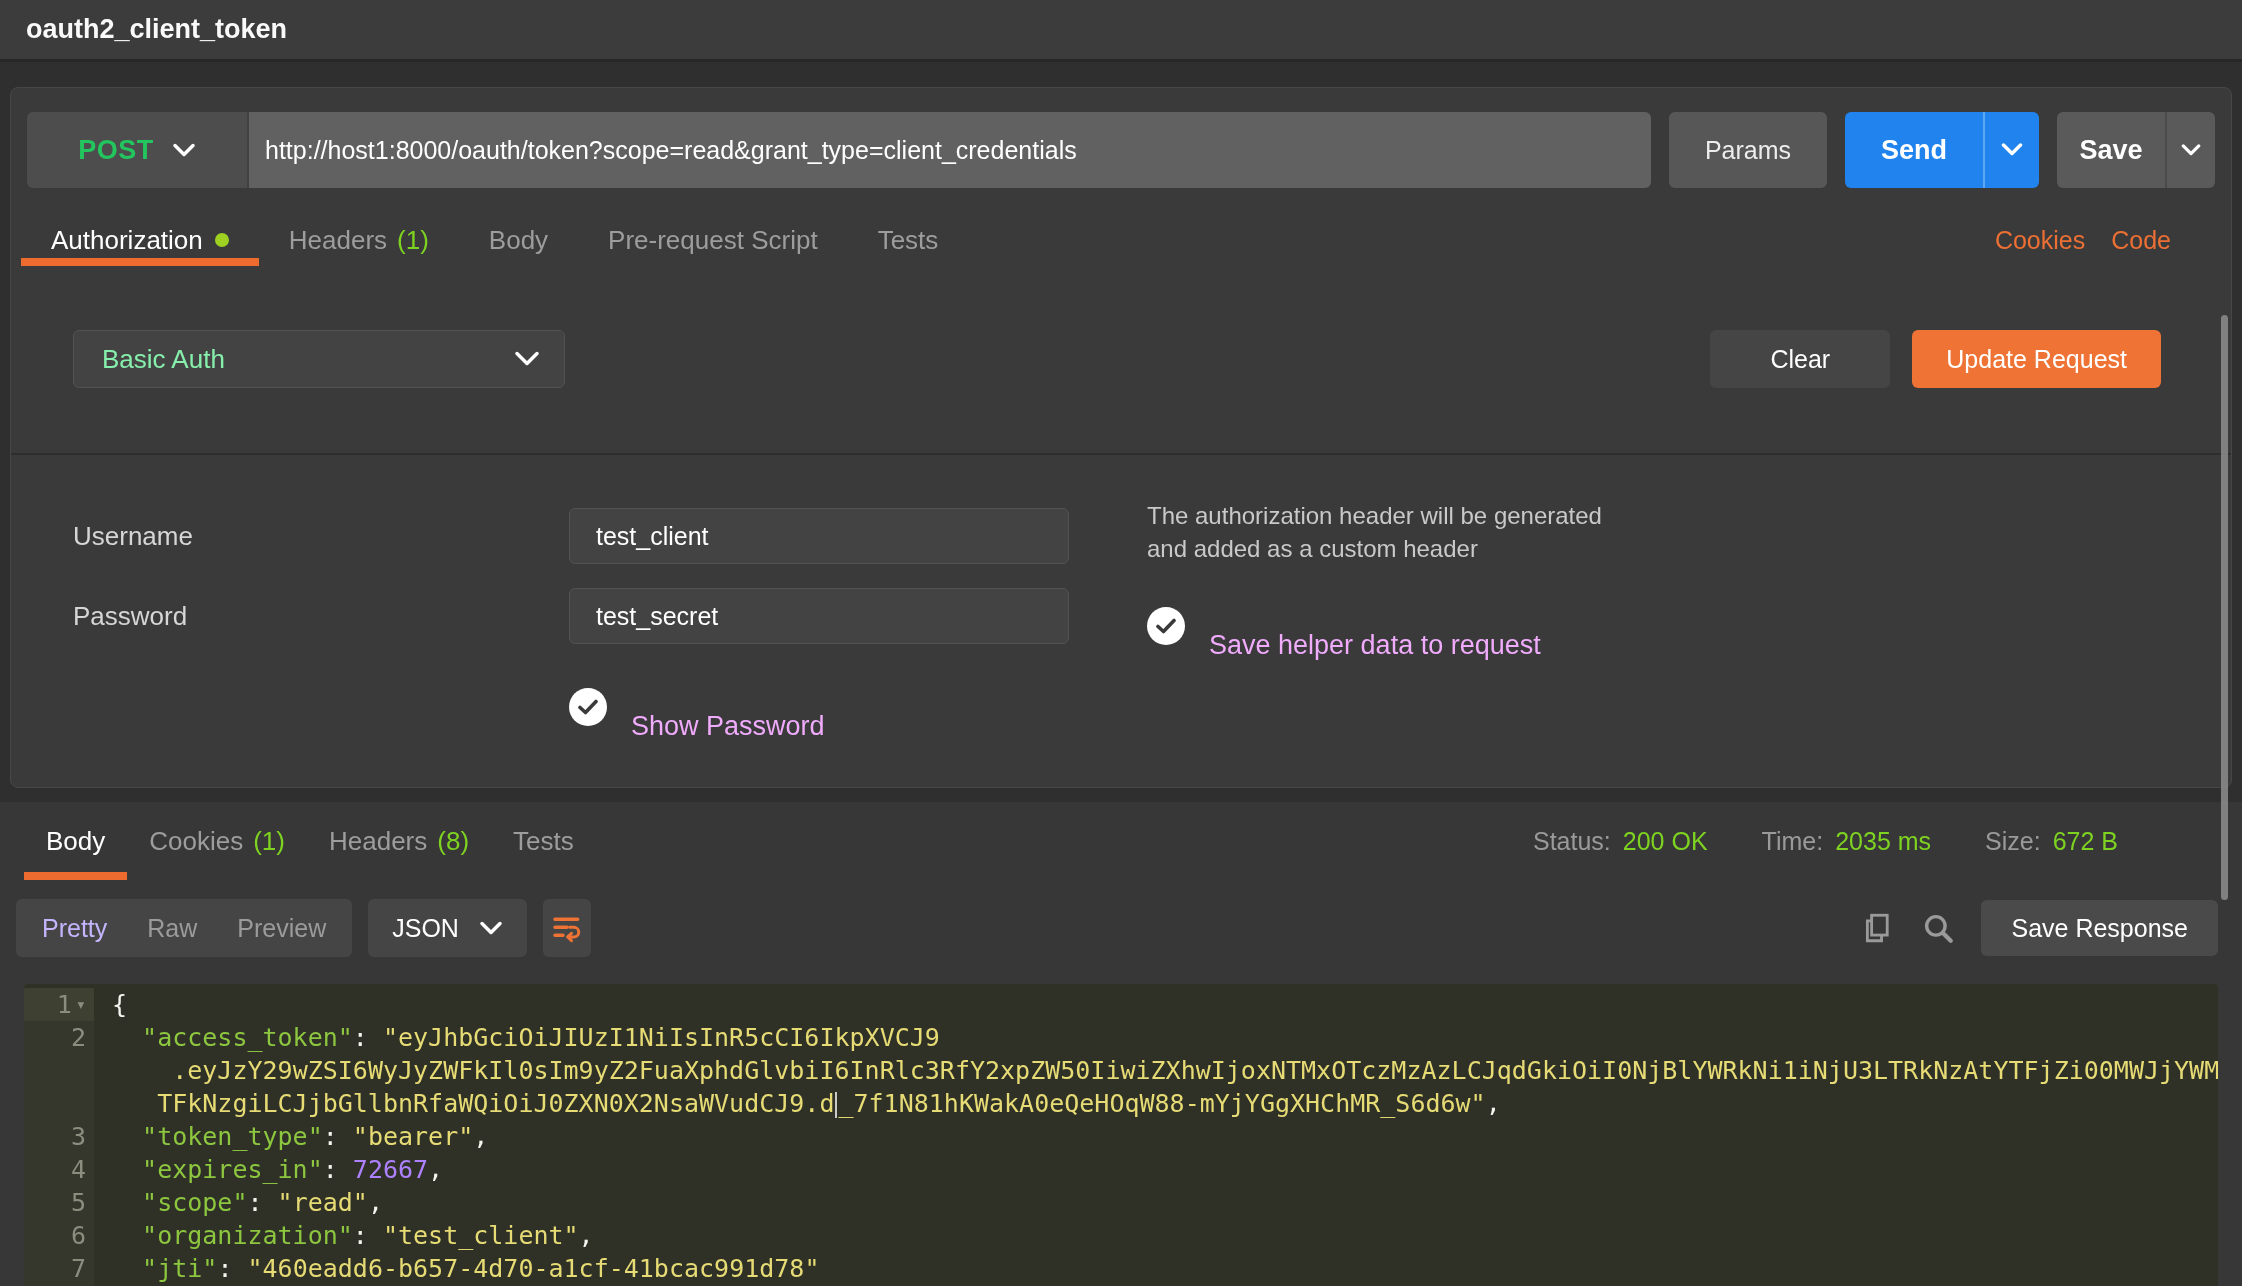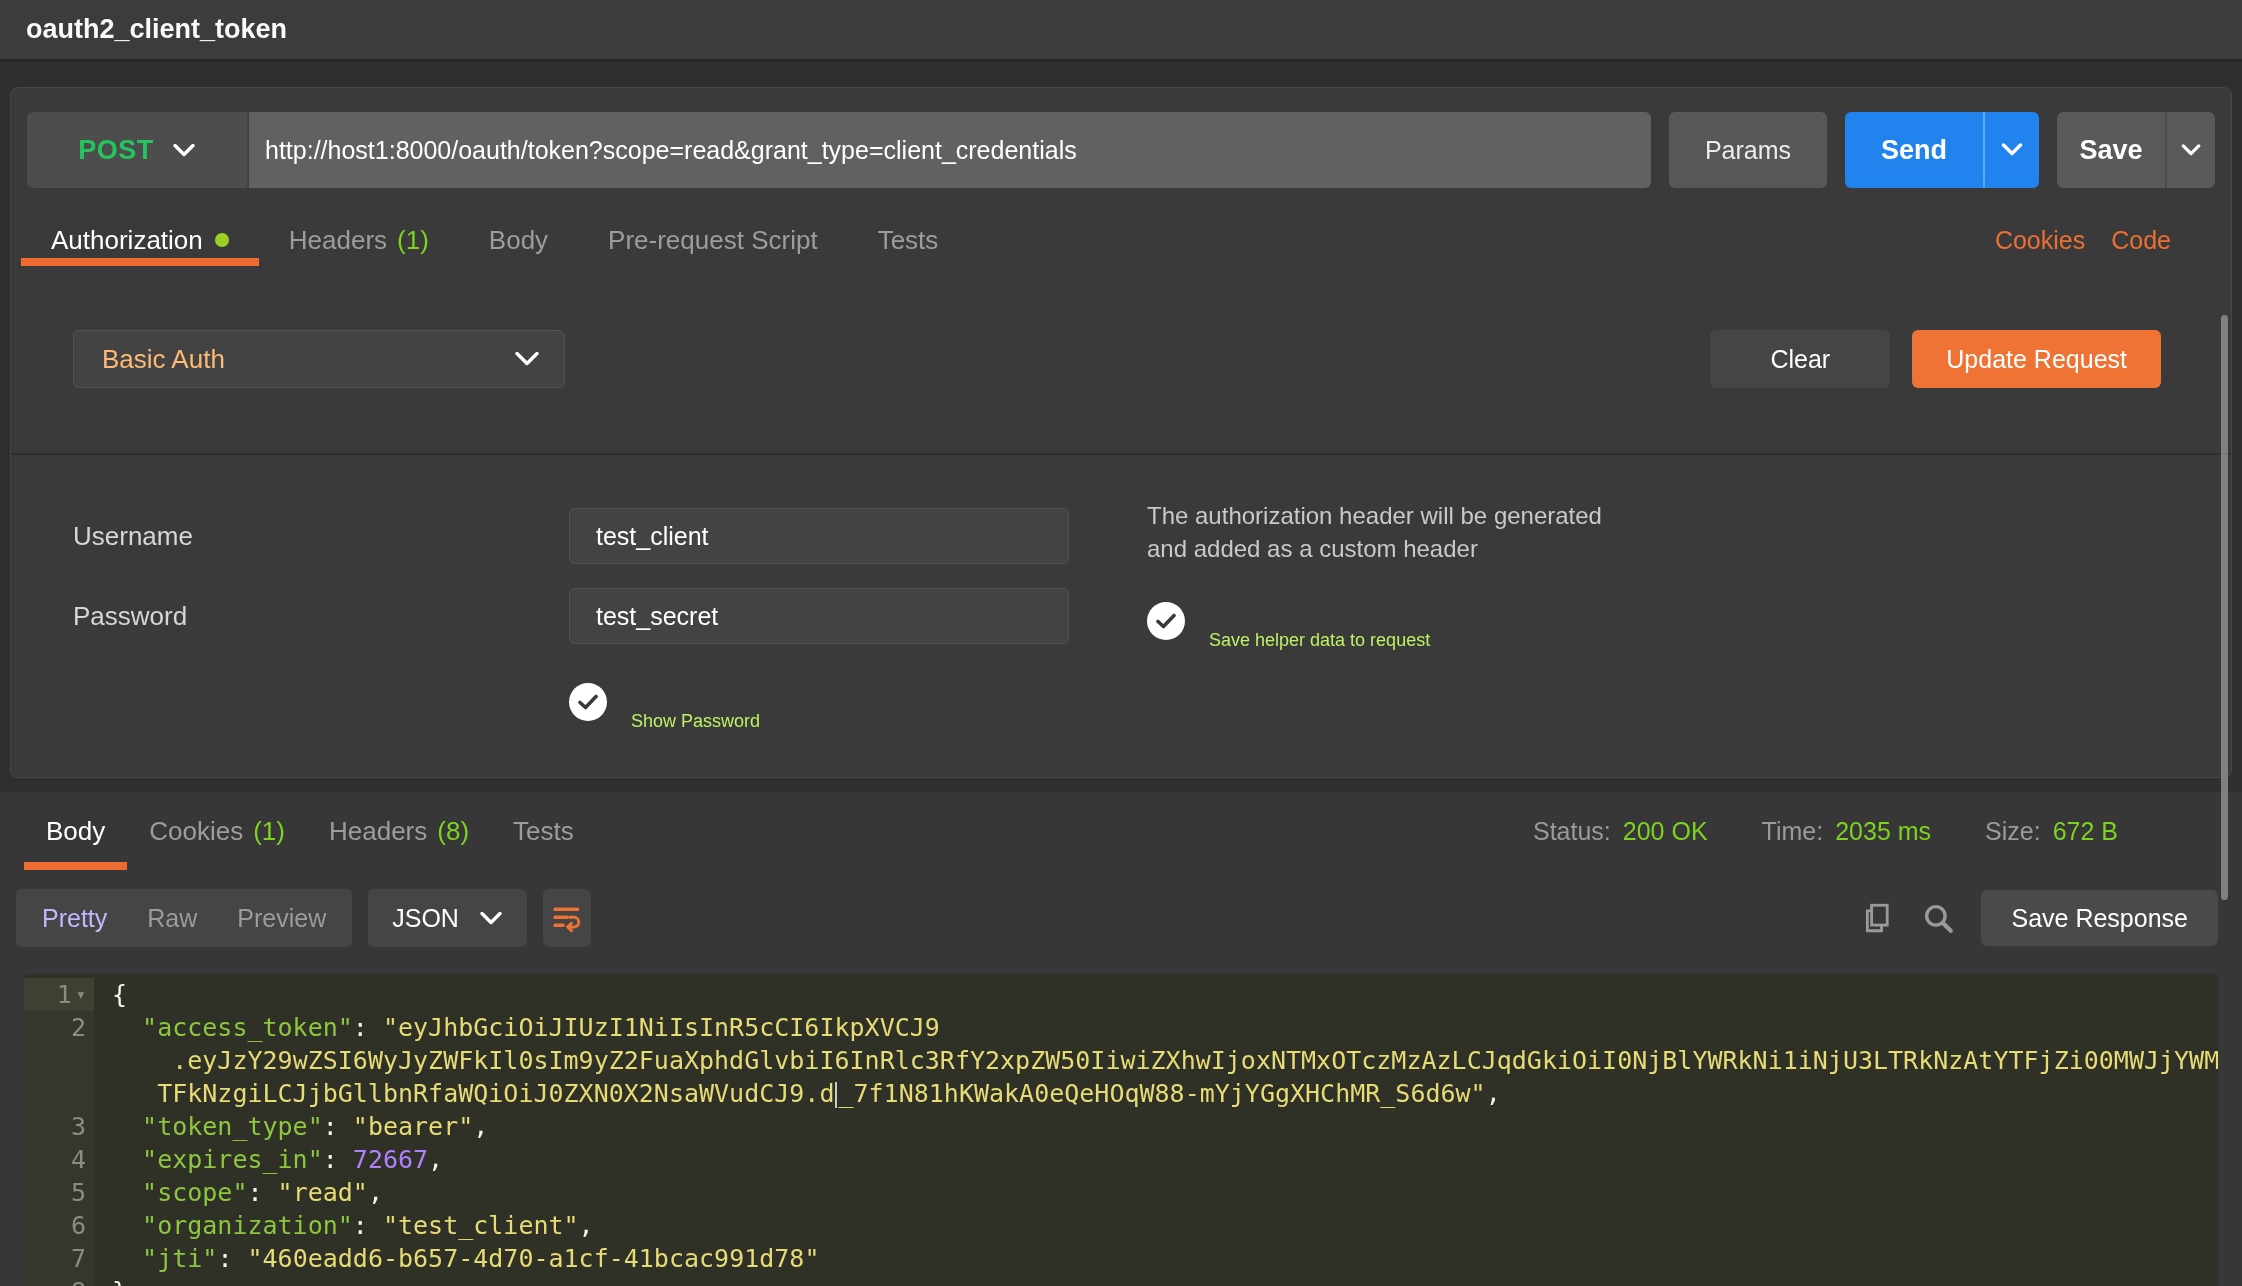--- a/index.html
+++ b/index.html
@@ -60,21 +60,21 @@
   .dot { width:14px; height:14px; border-radius:50%; background:#9ed022; margin-left:12px; }
   .tabs-right { margin-left:auto; display:flex; gap:26px; padding-right:50px; }
   .tabs-right .lnk { color:#ec6f34; font-size:25px; cursor:pointer; }
 
   
   .type-row { display:flex; align-items:center; margin:64px 70px 0 62px; }
   .form-label { width:496px; font-size:26px; color:#d6d6d6; }
   .select {
     width:492px; height:58px; background:#434343; border:1px solid #525252; border-radius:6px;
     display:flex; align-items:center; justify-content:space-between; padding:0 24px 0 28px;
-    font-size:26px; color:#fdba74; cursor:pointer;
+    font-size:26px; color:#86efac; cursor:pointer;
   }
   .type-row .spacer { flex:1; }
   .clear-btn {
     height:58px; width:180px; background:#454545; border:none; border-radius:6px;
     color:#fff; font-size:25px; cursor:pointer; margin-right:22px;
     font-family:"Liberation Sans", sans-serif;
   }
   .update-btn {
     height:58px; padding:0 34px; background:#ee7334; border:none; border-radius:6px;
     color:#fff; font-size:25px; cursor:pointer;
@@ -89,21 +89,21 @@
     width:500px; height:56px; background:#434343; border:1px solid #525252; border-radius:6px;
     color:#fff; font-size:25px; padding:0 26px; outline:none;
     font-family:"Liberation Sans", sans-serif;
   }
   .show-row { margin-left:558px; margin-top:26px; display:flex; align-items:center; gap:24px; }
   .check-circle {
     width:38px; height:38px; border-radius:50%; background:#fff; color:#3a3a3a;
     display:flex; align-items:center; justify-content:center; cursor:pointer; flex:none;
   }
   .check-circle svg { width:20px; height:16px; }
-  .show-row .cb-label, .save-helper .cb-label { font-size:18px; color:#bef264;margin-top:40px; }
+  .show-row .cb-label, .save-helper .cb-label { font-size:27px; color:#f0abfc;margin-top:40px; }
   .helper-note {
     position:absolute; left:1136px; top:44px; width:480px;
     font-size:24px; line-height:33px; color:#c9c9c9;
   }
   .save-helper { position:absolute; left:1136px; top:135px; display:flex; align-items:center; gap:24px; }
 
   
   .response { margin-top:14px; background:#373737; height:516px; }
   .resp-tabs-row { display:flex; align-items:center; height:78px; padding:0 24px; font-size:26px; }
   .rtab { position:relative; height:78px; display:flex; align-items:center; padding:0 22px; color:#9d9d9d; cursor:pointer; }

